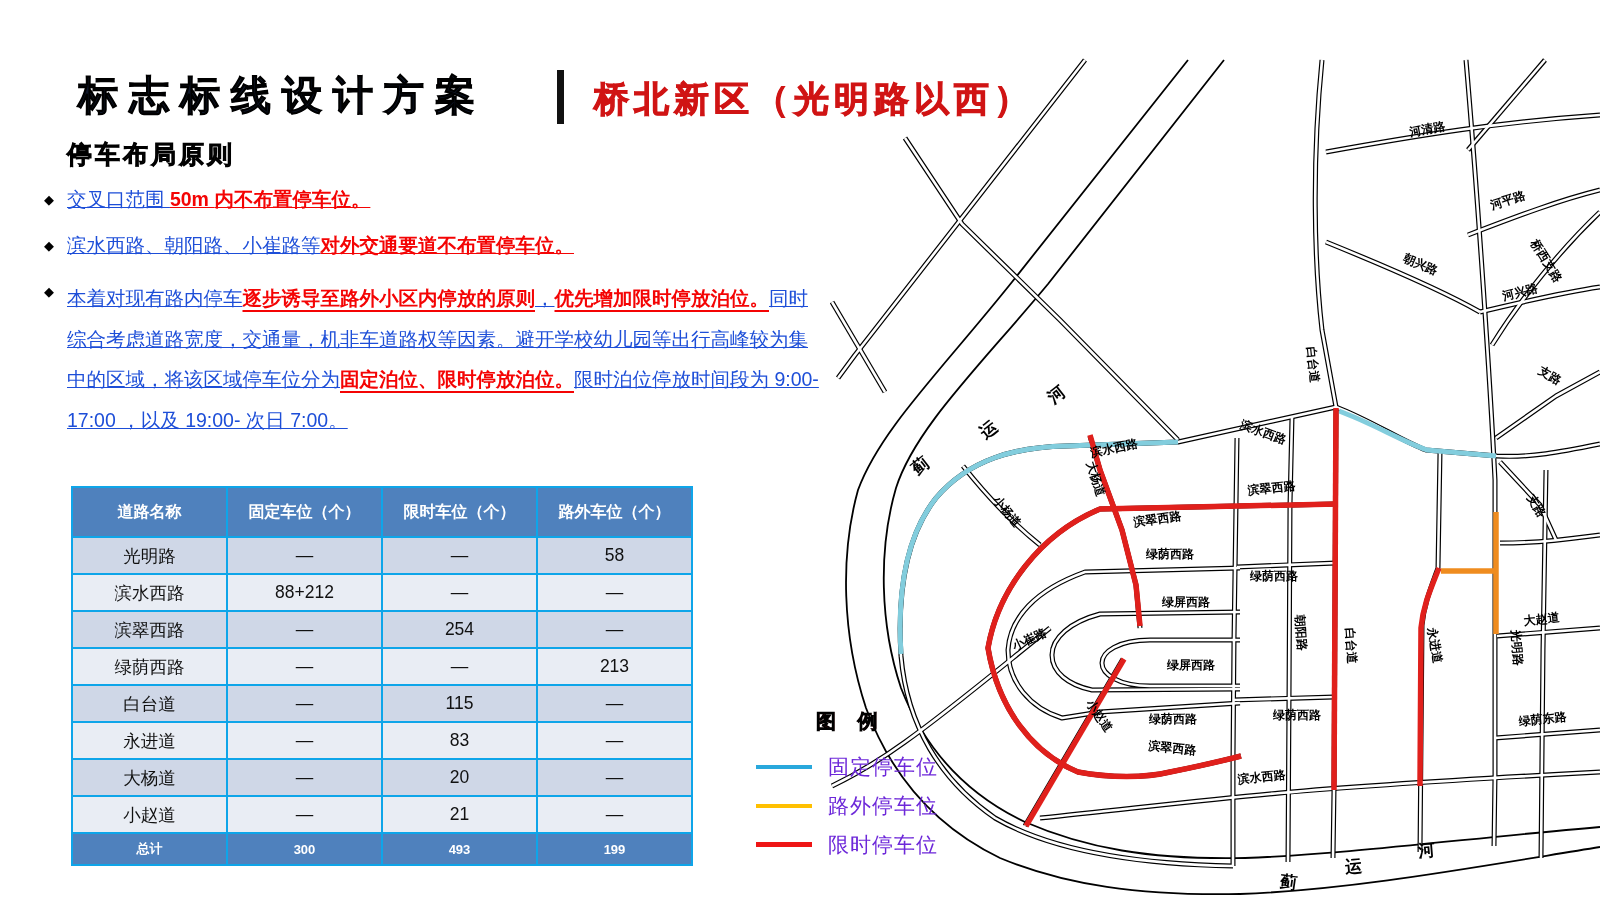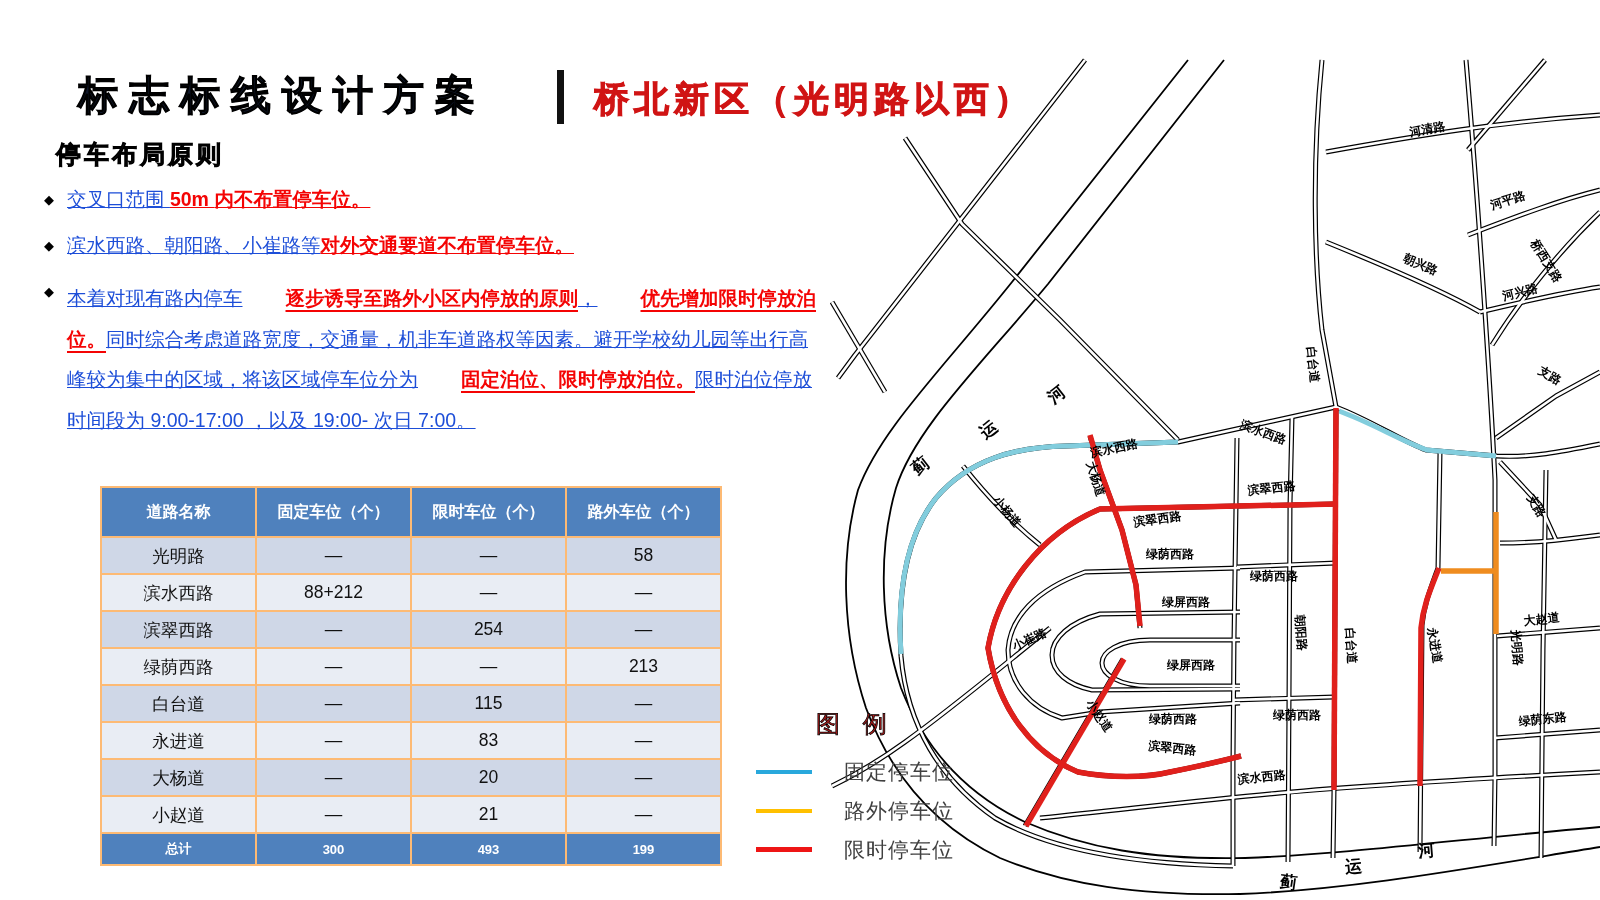--- a/index.html
+++ b/index.html
@@ -11,61 +11,61 @@
   #title-main{
     position:absolute;left:78px;top:68px;font-size:40px;font-weight:bold;
     letter-spacing:11px;color:#0f172a;-webkit-text-stroke:1px #000;
   }
   #title-bar{position:absolute;left:557px;top:70px;width:7px;height:54px;background:#111;}
   #title-sub{
     position:absolute;left:594px;top:76px;font-size:35px;font-weight:bold;
     letter-spacing:5px;color:#d01414;-webkit-text-stroke:1px #d01414;
   }
   #section-heading{
-    position:absolute;left:56px;top:138px;font-size:25px;font-weight:bold;
+    position:absolute;left:67px;top:138px;font-size:25px;font-weight:bold;
     letter-spacing:3px;color:#1a1a1a;-webkit-text-stroke:0.8px #000;
   }
   
   #bullets{position:absolute;left:44px;top:186px;width:775px;}
   .bullet{display:flex;align-items:flex-start;margin-bottom:19px;}
   .bullet .diamond{font-size:13px;line-height:27px;margin-right:13px;color:#000;flex:0 0 auto;}
   .bullet .btext{font-size:19.5px;line-height:1.38;color:#111;}
   .bullet.wide .btext{line-height:2.08;}
   .seg-b{color:#1d4ed8;text-decoration:underline;}
   .seg-r{color:#f40404;font-weight:bold;text-decoration:underline;}
   .seg-ru{
     color:#f40404;font-weight:bold;text-decoration:underline;
-    text-decoration-thickness:1.5px;text-underline-offset:5px;margin-left:43px;
+    text-decoration-thickness:1.5px;text-underline-offset:5px;
   }
   
   #parking-table{
-    position:absolute;left:100px;top:486px;width:622px;border-collapse:separate;
-    border-spacing:2px;background:#fdba74;table-layout:fixed;
+    position:absolute;left:71px;top:486px;width:622px;border-collapse:separate;
+    border-spacing:2px;background:#0ea5e9;table-layout:fixed;
   }
   #parking-table th{
     background:#4f81bd;color:#fff;font-size:16px;font-weight:bold;
     height:46px;text-align:center;vertical-align:middle;
   }
   #parking-table td{
     font-size:17.5px;color:#111;height:33px;text-align:center;vertical-align:middle;
   }
   #parking-table tr.row-odd td{background:#cfd7e7;}
   #parking-table tr.row-even td{background:#e9edf4;}
   #parking-table tr.row-total td{
     background:#4f81bd;color:#fff;font-weight:bold;height:28px;font-size:13px;
   }
   
   #legend{position:absolute;left:748px;top:708px;width:230px;}
   #legend .legend-title{
-    font-size:24px;font-weight:normal;letter-spacing:8px;color:#b91c1c;
+    font-size:20px;font-weight:bold;letter-spacing:8px;color:#b91c1c;
     -webkit-text-stroke:0.8px #000;margin-left:68px;margin-bottom:12px;
   }
   .legend-item{display:flex;align-items:center;height:39px;}
   .legend-swatch{width:56px;height:4px;flex:0 0 auto;margin-left:8px;}
-  .legend-label{font-size:21px;color:#404040;margin-left:32px;letter-spacing:1px;font-family:Liberation Serif, serif;}
+  .legend-label{font-size:21px;color:#6d28d9;margin-left:16px;letter-spacing:1px;font-family:Liberation Serif, serif;}
   
   #map{position:absolute;left:820px;top:50px;}
   #map text{font-weight:600;fill:#000;}
 </style>
 </head>
 <body>
 
 <div id="title-main">标志标线设计方案</div>
 <div id="title-bar"></div>
 <div id="title-sub">桥北新区（光明路以西）</div>

